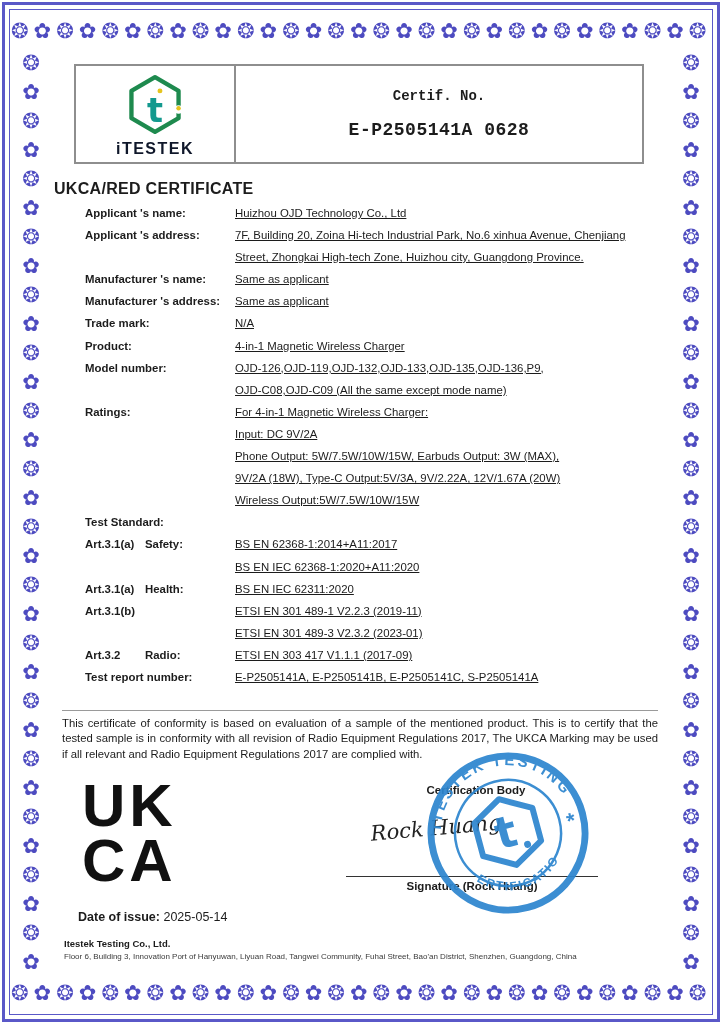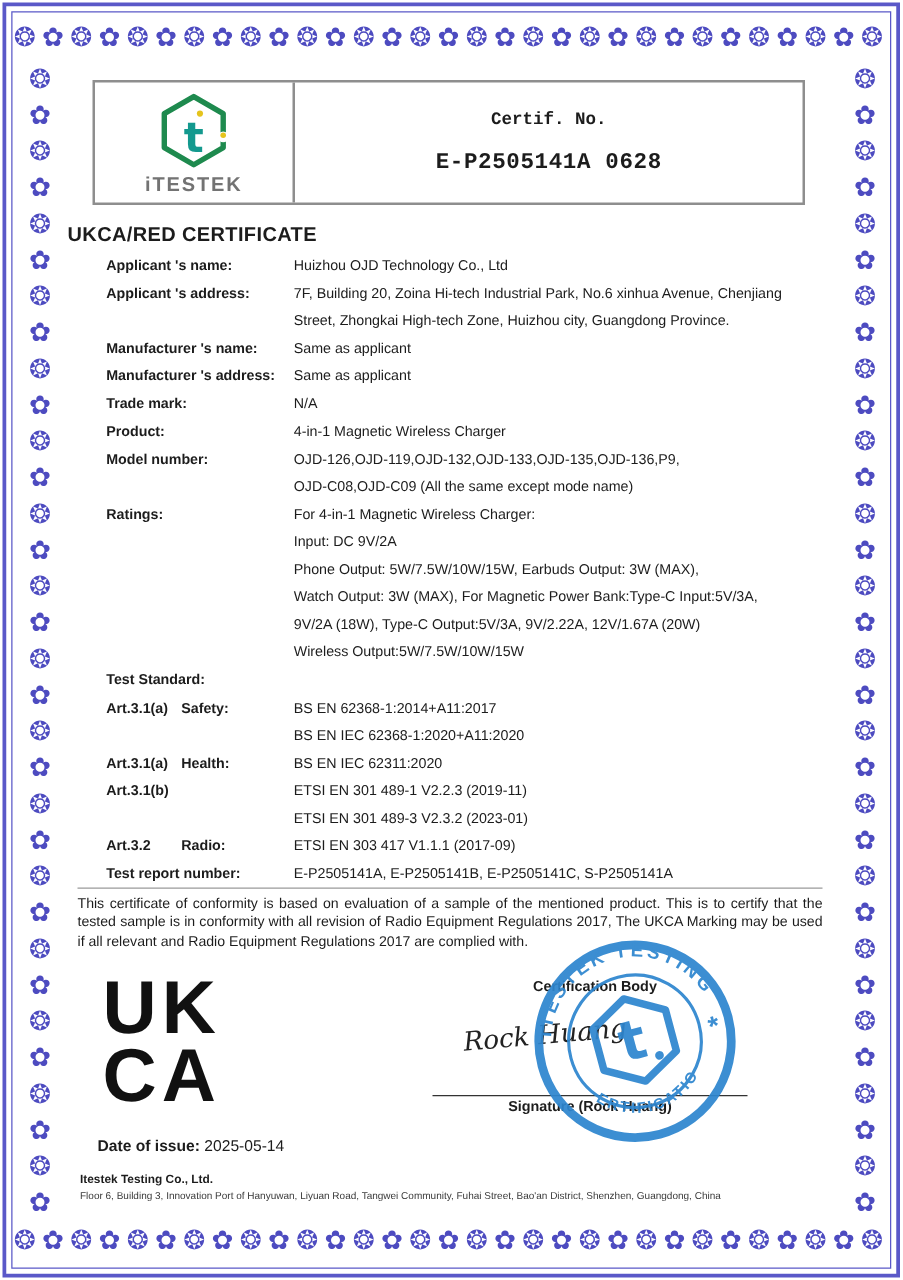--- a/index.html
+++ b/index.html
@@ -17,38 +17,38 @@
               letter-spacing:5px;line-height:40px;text-align:center;}
   .ornament.left{left:11px;}
   .ornament.right{right:11px;}
   
   .content{position:absolute;inset:54px;background:#fff;overflow:hidden;}
   
   .header-box{position:absolute;left:20px;top:10px;width:570px;height:100px;
               border:2px solid #8e8e8e;display:flex;box-sizing:border-box;}
   .logo-cell{flex:0 0 158px;border-right:2px solid #8e8e8e;display:flex;flex-direction:column;
              align-items:center;justify-content:center;padding-top:2px;}
-  .brand-name{color:#737373;font-weight:bold;font-size:16px;letter-spacing:1.5px;margin-top:-2px;}
+  .brand-name{color:#0f172a;font-weight:bold;font-size:16px;letter-spacing:1.5px;margin-top:-2px;}
   .certno-cell{flex:1;display:flex;flex-direction:column;align-items:center;justify-content:space-evenly;
                padding:6px 0;font-family:Liberation Mono, monospace;}
   .certno-label{font-weight:bold;font-size:14px;}
   .certno-value{font-weight:bold;font-size:18px;letter-spacing:.5px;}
   
   .doc-title{position:absolute;top:126px;left:0;width:100%;text-align:left;
              font-weight:bold;font-size:16px;letter-spacing:.3px;}
   
   .fields{position:absolute;top:148px;left:0;width:614px;font-size:11.4px;}
   .field-row{display:flex;}
   .col-label{flex:0 0 181px;box-sizing:border-box;padding-left:31px;font-weight:bold;
              line-height:22.1px;white-space:nowrap;}
   .col-label.split{display:flex;}
   .col-label .art{flex:0 0 60px;}
   .col-label .sub{flex:1;}
   .col-value{flex:1;min-width:0;}
-  .line{height:22.1px;line-height:22.1px;white-space:nowrap;}
+  .line{height:22.1px;line-height:22.1px;white-space:nowrap;text-decoration:underline;}
   
   .statement{position:absolute;top:656px;left:8px;width:596px;border-top:1px solid #9a9a9a;
              padding-top:5px;font-size:11.3px;line-height:15.4px;text-align:justify;}
   
   .ukca{position:absolute;left:28px;top:724px;font-weight:bold;font-size:60px;line-height:.92;
         letter-spacing:4px;color:#111;}
   .cert-body-label{position:absolute;left:312px;top:730px;width:220px;text-align:center;
                    font-weight:bold;font-size:11.5px;}
   .signature-script{position:absolute;left:282px;top:762px;width:200px;text-align:center;
                     font-family:"DejaVu Serif",serif;font-style:italic;font-size:21px;color:#222;
@@ -152,21 +152,20 @@
             <div class="line">OJD-126,OJD-119,OJD-132,OJD-133,OJD-135,OJD-136,P9,</div>
             <div class="line">OJD-C08,OJD-C09 (All the same except mode name)</div>
           </div>
         </div>
         <div class="field-row">
           <div class="col-label">Ratings:</div>
           <div class="col-value">
             <div class="line">For 4-in-1 Magnetic Wireless Charger:</div>
             <div class="line">Input: DC 9V/2A</div>
             <div class="line">Phone Output: 5W/7.5W/10W/15W, Earbuds Output: 3W (MAX),</div>
-            <div class="line">Watch Output: 3W (MAX), For Magnetic Power Bank:Type-C Input:5V/3A,</div>
             <div class="line">9V/2A (18W), Type-C Output:5V/3A, 9V/2.22A, 12V/1.67A (20W)</div>
             <div class="line">Wireless Output:5W/7.5W/10W/15W</div>
           </div>
         </div>
         <div class="field-row">
           <div class="col-label">Test Standard:</div>
         </div>
         <div class="field-row">
           <div class="col-label split">
             <span class="art">Art.3.1(a)</span>

